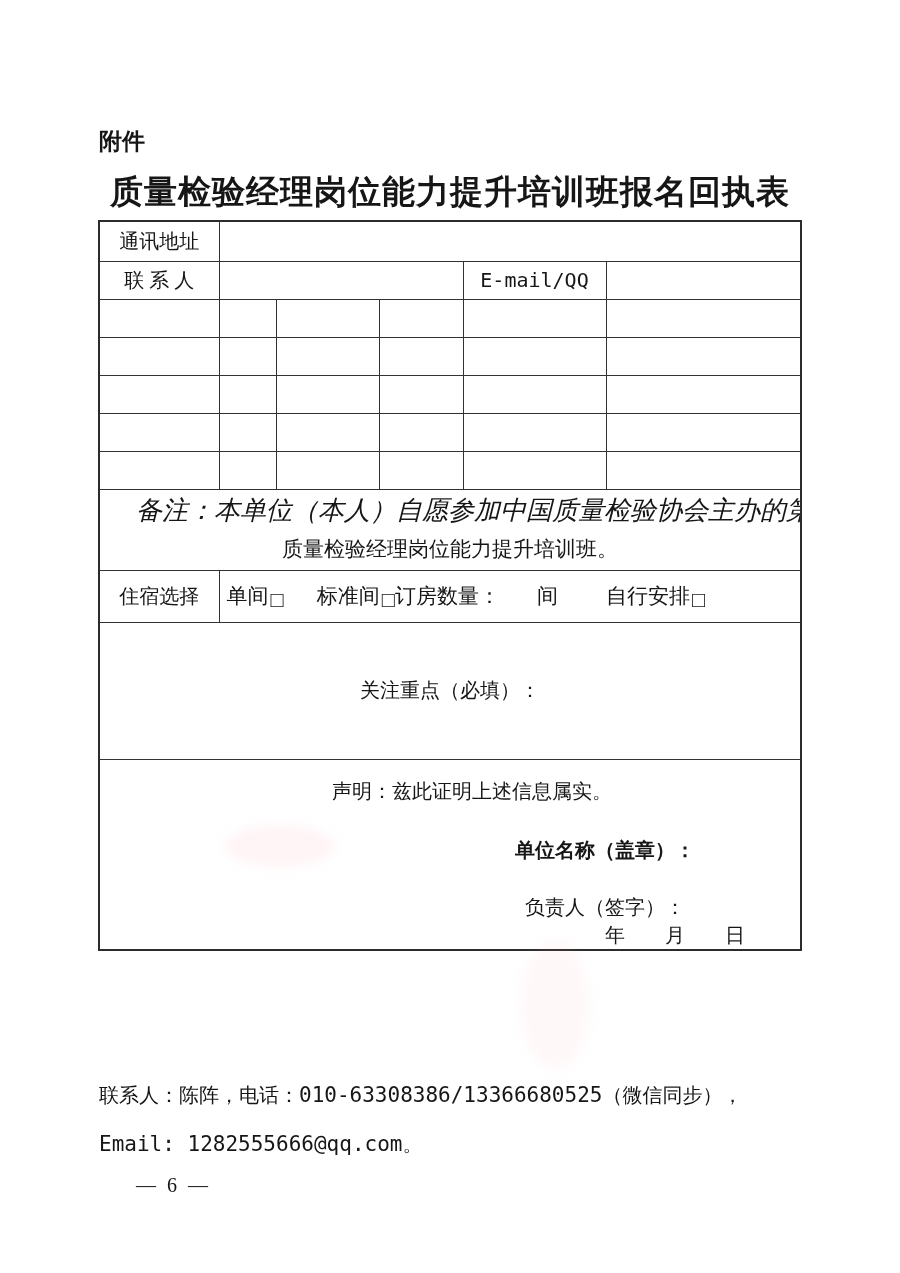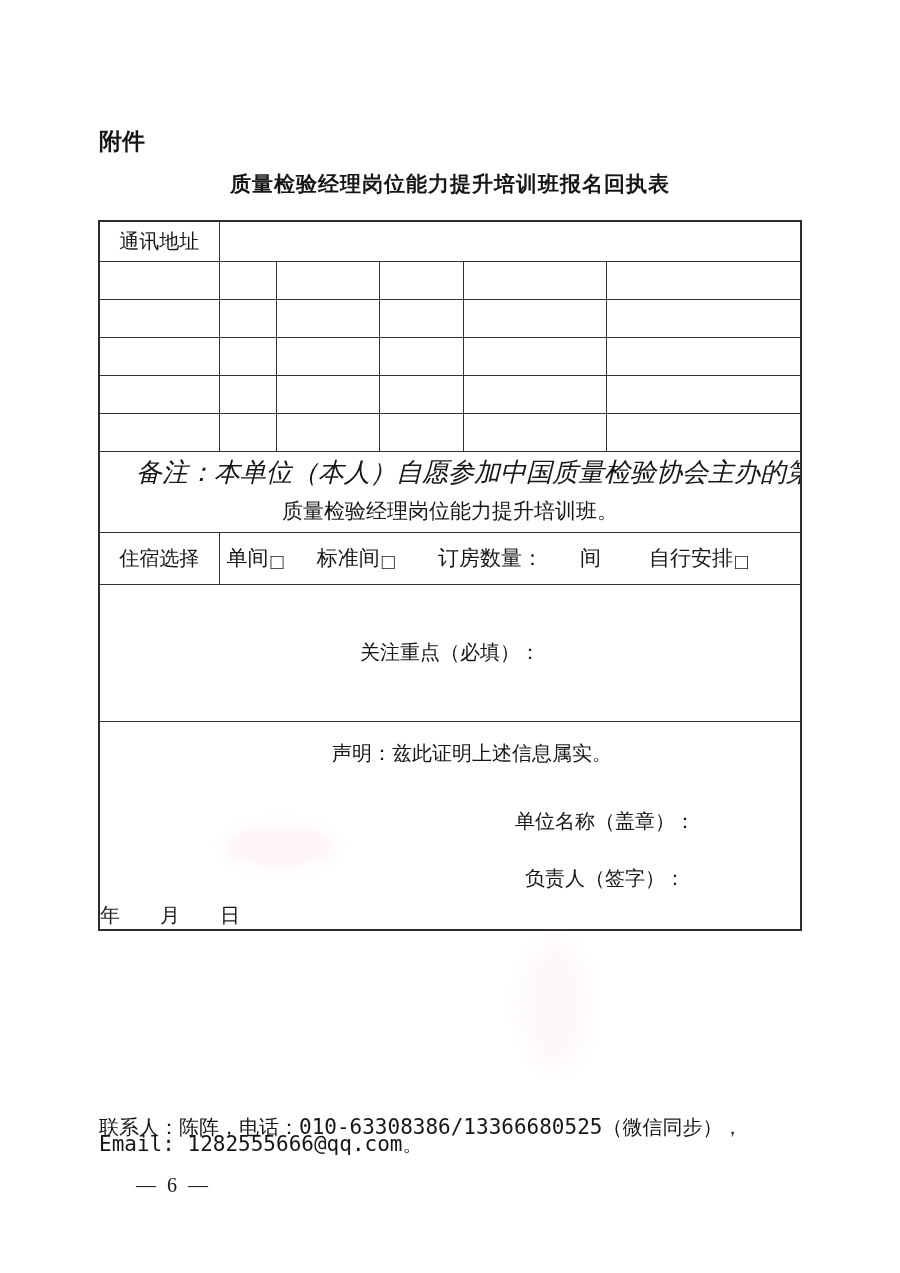--- a/index.html
+++ b/index.html
@@ -13,21 +13,21 @@
   }
   .attachment {
     position:absolute; left:99px; top:126px;
     font-family:"Liberation Sans","DejaVu Sans",sans-serif;
     font-weight:bold; font-size:23px;
   }
   .title {
     position:absolute; left:0; top:170px; width:900px;
     text-align:center;
     font-family:"Liberation Sans","DejaVu Sans",sans-serif;
-    font-weight:bold; font-size:21px; letter-spacing:1px;
+    font-weight:bold; font-size:33px; letter-spacing:1px;
   }
   table.form {
     position:absolute; left:98px; top:220px;
     width:702px;
     border-collapse:collapse; table-layout:fixed;
     border:2.5px solid #2c2c2c;
   }
   table.form td {
     border:1.6px solid #323232;
     font-size:20px;
@@ -44,33 +44,33 @@
   .remark-l2 { line-height:38px; font-size:21px;text-align:center; }
   .blank-line {
     display:inline-block; width:46px; height:15px;
     border-bottom:2px solid #242424;
   }
   
   td.accom-cell { text-align:left; }
   .accom-inner { display:flex; align-items:flex-end; padding-left:7px; font-size:21px; }
   .cb { font-size:22px; line-height:1; position:relative; top:1px; margin-left:2px; }
   .gap-a { margin-left:33px; }
-  .gap-b { margin-left:43px; }
+  .gap-b { }
   .gap-c { margin-left:37px; }
   .gap-d { margin-left:48px; }
   
   td.focus-cell { text-align:left; vertical-align:top; padding:12px 8px; font-size:21px; }
   
   td.decl-cell { text-align:left; vertical-align:top; font-size:21px; }
   .decl-statement { margin:18px 0 0 44px; }
-  .decl-seal { margin:41px 0 0 310px; }
+  .decl-seal { margin:32px 0 0 310px;font-weight:bold; }
   .decl-signer { margin:30px 0 0 310px; }
-  .decl-date { margin-top:10px; text-align:left; padding-right:55px; }
+  .decl-date { margin-top:1px; text-align:right; padding-right:55px; }
   
-  .footer-line1 { position:absolute; left:99px; top:1082px; font-size:20px;margin-top:32px; }
+  .footer-line1 { position:absolute; left:99px; top:1082px; font-size:20px; }
   .footer-line2 { position:absolute; left:99px; top:1131px; font-size:20px; }
   .footer-line1 .mono, .footer-line2 .mono { font-size:21px; }
   .pagenum { position:absolute; left:136px; top:1174px; font-size:20px; letter-spacing:3px; }
   
   .artifact { position:absolute; border-radius:50%; filter:blur(6px); pointer-events:none; }
   .artifact1 { left:225px; top:825px; width:110px; height:42px; background:rgba(255,150,170,0.10); }
   .artifact2 { left:520px; top:940px; width:70px; height:130px; background:rgba(255,160,175,0.07); }
 </style>
 </head>
 <body>
@@ -86,20 +86,26 @@
       <col style="width:84px">
     <col style="width:90px">
       <col style="width:53px">
       <col style="width:42px">
       <col style="width:153px">
   </colgroup>
   <tbody>
     <tr style="height:40px">
       <td class="lbl">通讯地址</td>
       <td colspan="7" class="fill"></td>
+    </tr>
+    <tr style="height:38px">
+      <td class="lbl">联 系 人</td>
+      <td colspan="3" class="fill"></td>
+      <td colspan="2" class="emailqq">E-mail/QQ</td>
+      <td colspan="2" class="fill"></td>
     </tr>
     <tr style="height:38px">
       <td class="fill"></td>
         <td class="fill"></td>
         <td class="fill"></td>
         <td class="fill"></td>
         <td colspan="2" class="fill"></td>
         <td colspan="2" class="fill"></td>
     </tr>
     <tr style="height:38px">

